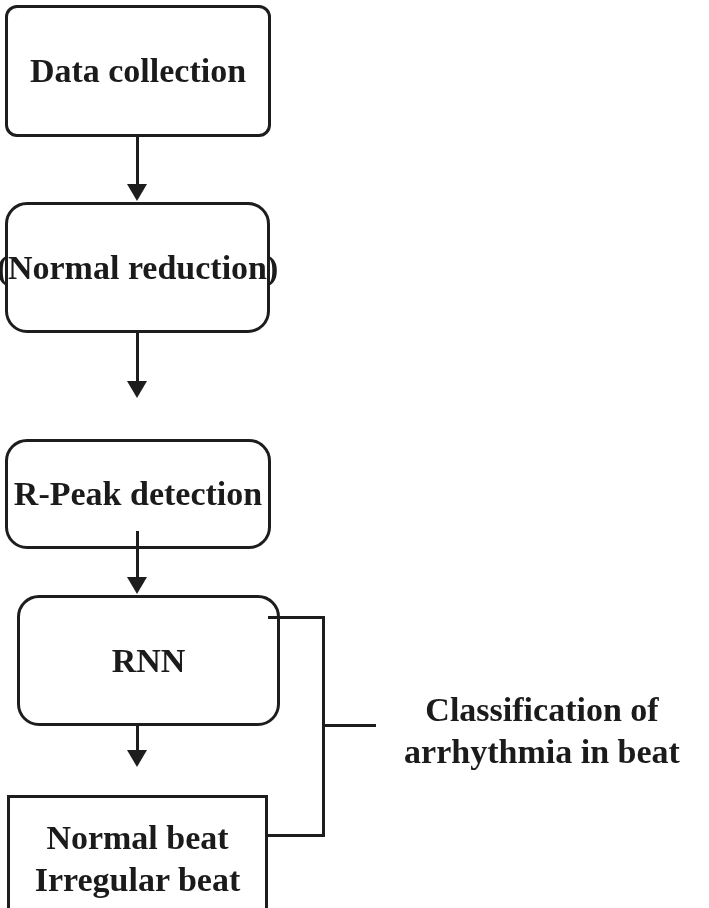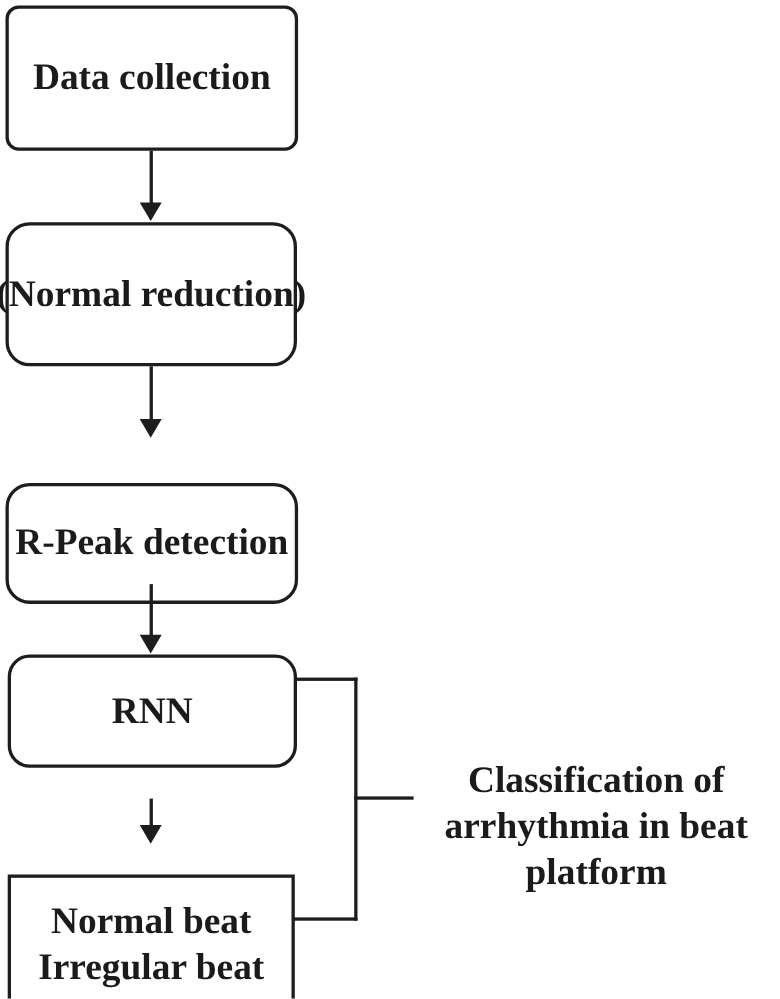--- a/index.html
+++ b/index.html
@@ -88,36 +88,35 @@
   <div class="stem" style="left:136px; top:333px; height:48px;"></div>
   <div class="arrowhead" style="left:127px; top:381px;"></div>
 
   <div class="node rounded" style="left:5px; top:399px; width:266px; height:110px;margin-top:40px;">
     <span>R-Peak detection</span>
   </div>
 
   <div class="stem" style="left:136px; top:531px; height:47px;"></div>
   <div class="arrowhead" style="left:127px; top:577px;"></div>
 
-  <div class="node rounded" style="left:7px; top:595px; width:263px; height:103px;border-radius:20px;">
+  <div class="node rounded" style="left:17px; top:595px; width:263px; height:131px;">
     <span>RNN</span>
   </div>
 
   <div class="stem" style="left:136px; top:726px; height:25px;"></div>
   <div class="arrowhead" style="left:127px; top:750px;"></div>
 
   <div class="node sharp" style="left:7px; top:768px; width:261px; height:128px;margin-top:27px;">
     <span>Normal beat</span>
     <span>Irregular beat</span>
   </div>
 
   <div class="hline" style="left:268px; top:616px; width:57px;"></div>
   <div class="vline" style="left:322px; top:616px; height:221px;"></div>
   <div class="hline" style="left:266px; top:834px; width:59px;"></div>
   <div class="hline" style="left:322px; top:724px; width:54px;"></div>
 
   <div class="annotation">
     <div>Classification of</div>
     <div>arrhythmia in beat</div>
-    <div>platform</div>
   </div>
 
 </div>
 
 </body></html>

